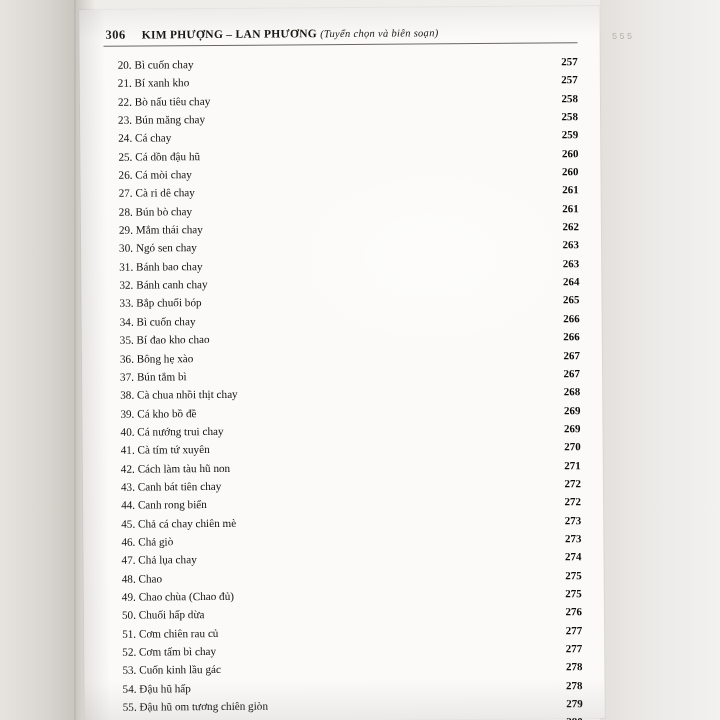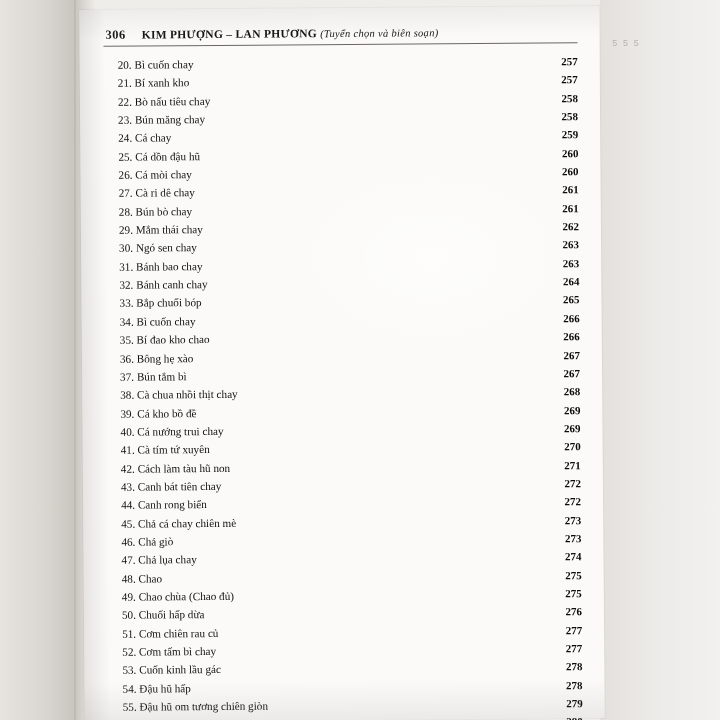--- a/index.html
+++ b/index.html
@@ -68,26 +68,26 @@
     position: absolute;
     left: 600px;
     top: 0;
     width: 120px;
     height: 720px;
     background: linear-gradient(to right, #e3e0dc 0%, #eceae7 40%, #f3f1ef 100%);
   }
   .facing-marks {
     position: absolute;
     left: 612px;
-    top: 36px;
+    top: 28px;
     width: 90px;
     color: #b8b3ad;
     font-size: 9px;
     line-height: 16px;
-    font-family: Liberation Mono, monospace;
+    font-family: Liberation Sans, sans-serif;
   }
 
   
   .head {
     position: absolute;
     left: 26px;
     top: 18px;
     width: 470px;
     display: flex;
     align-items: baseline;

